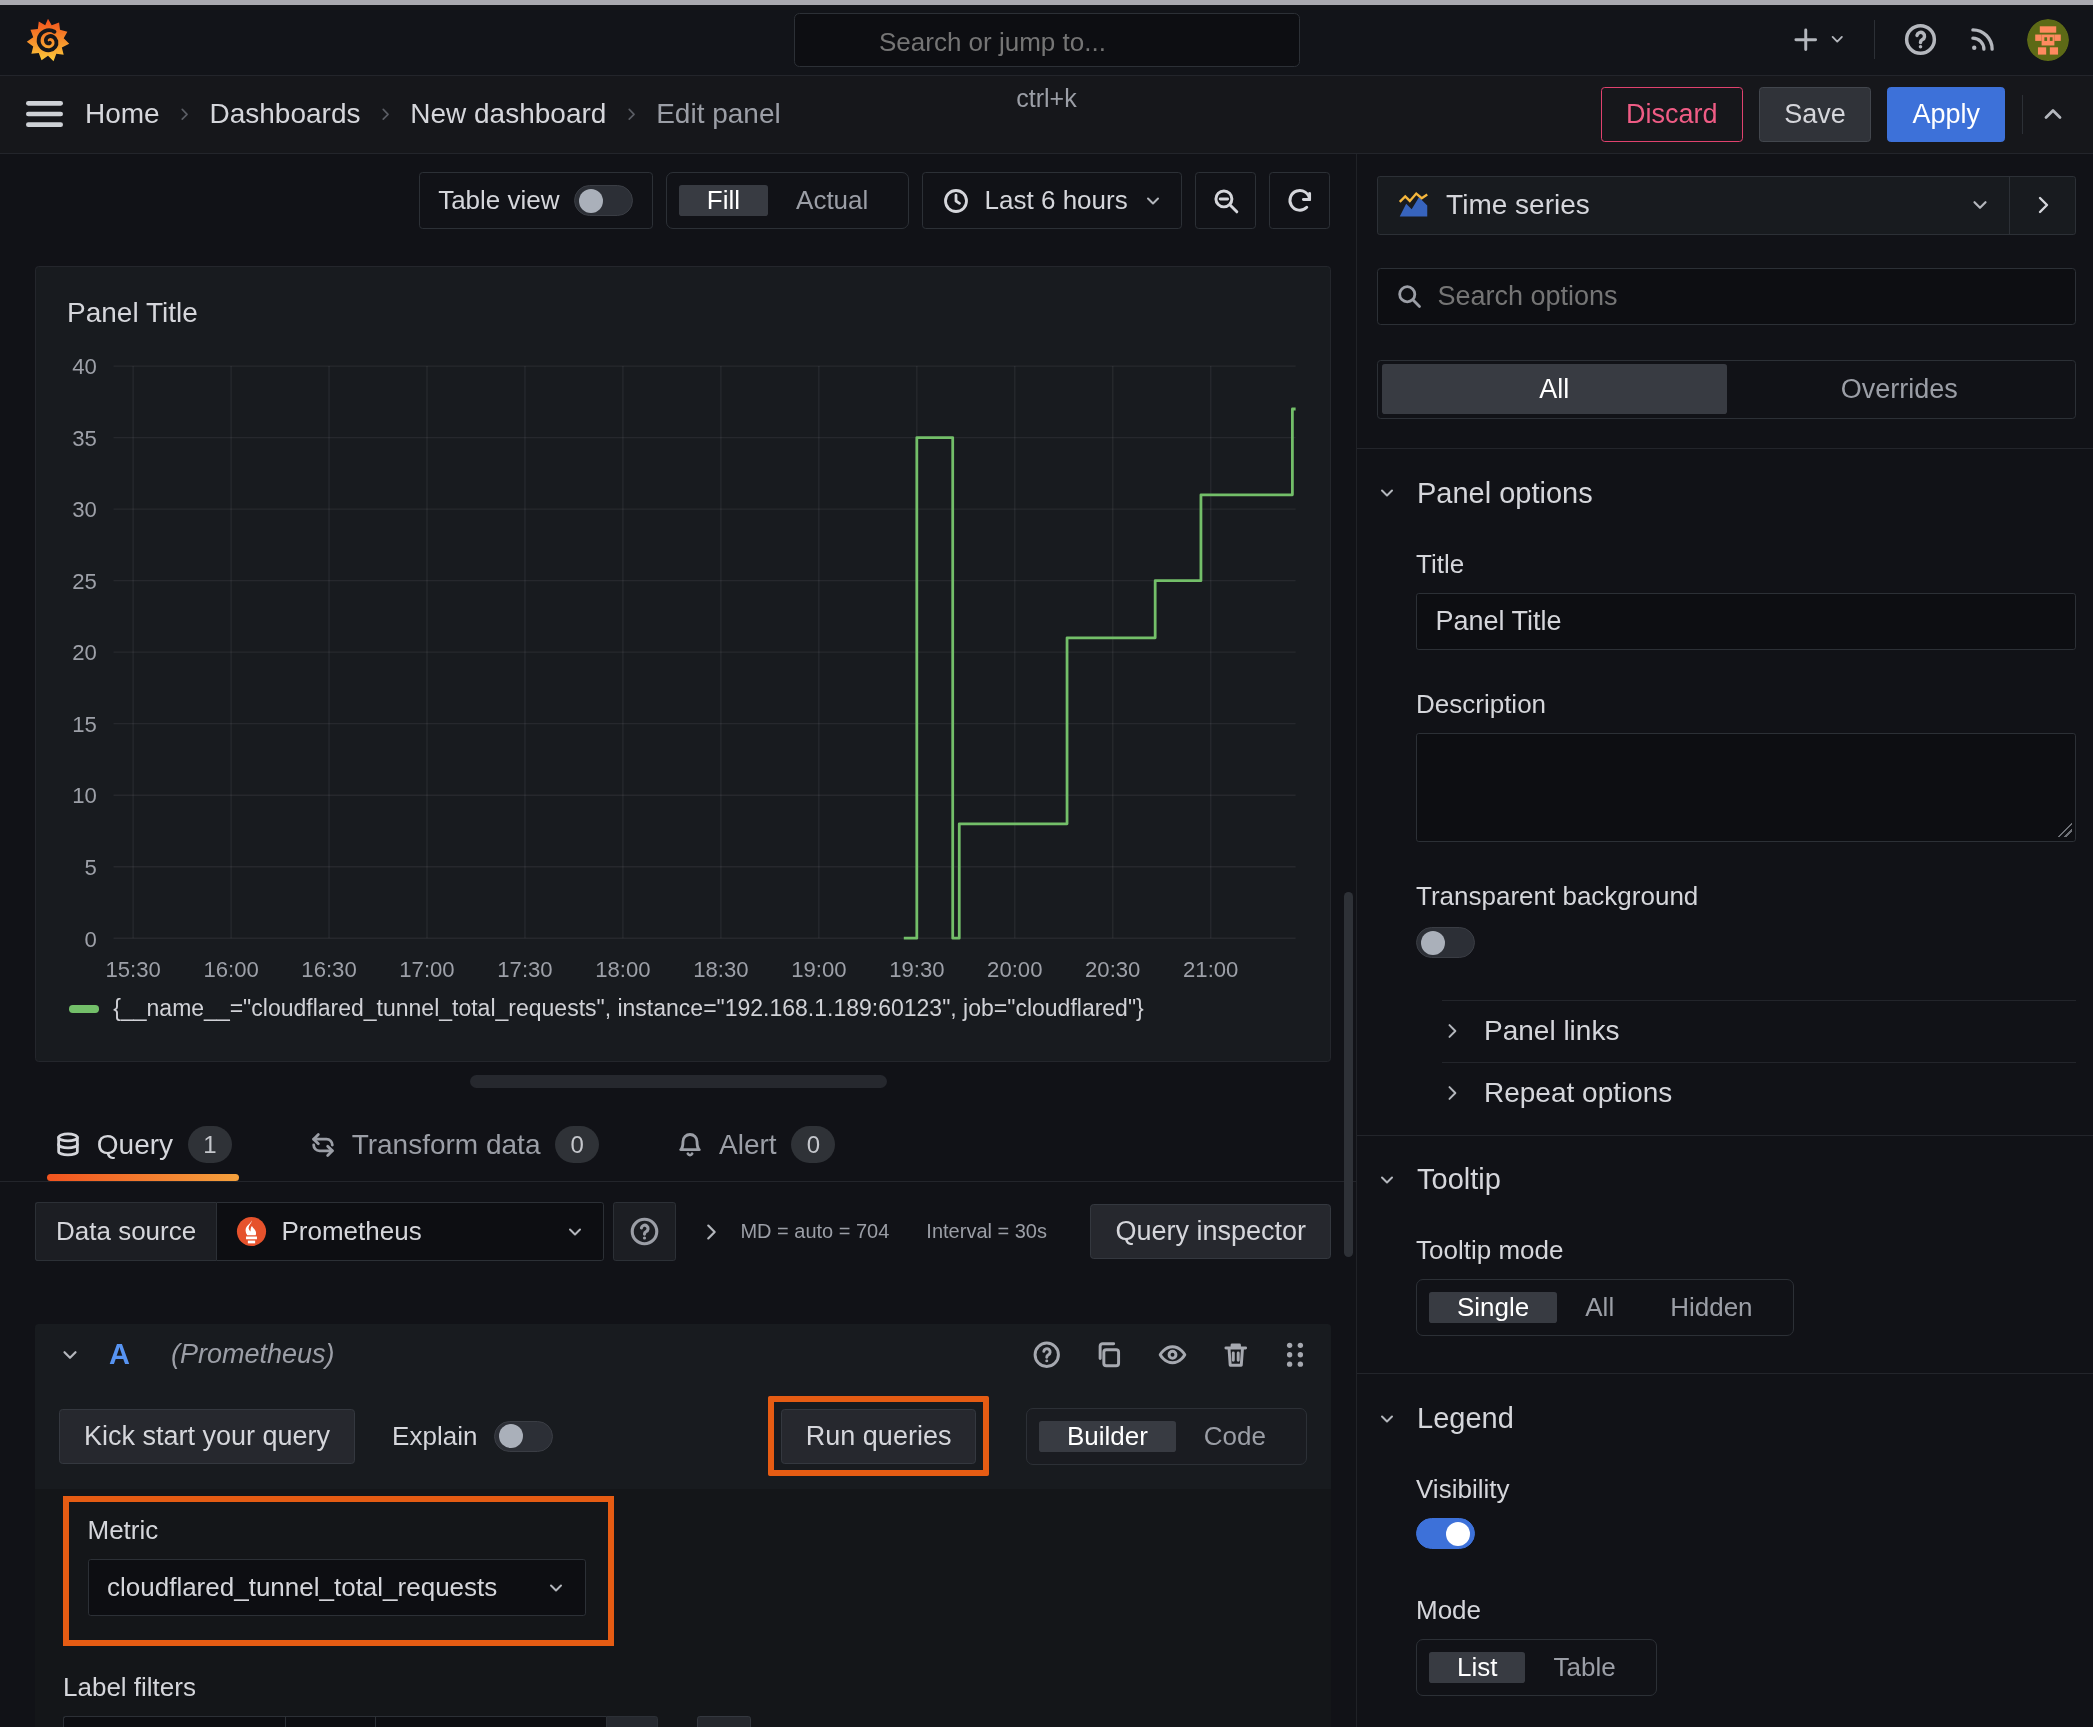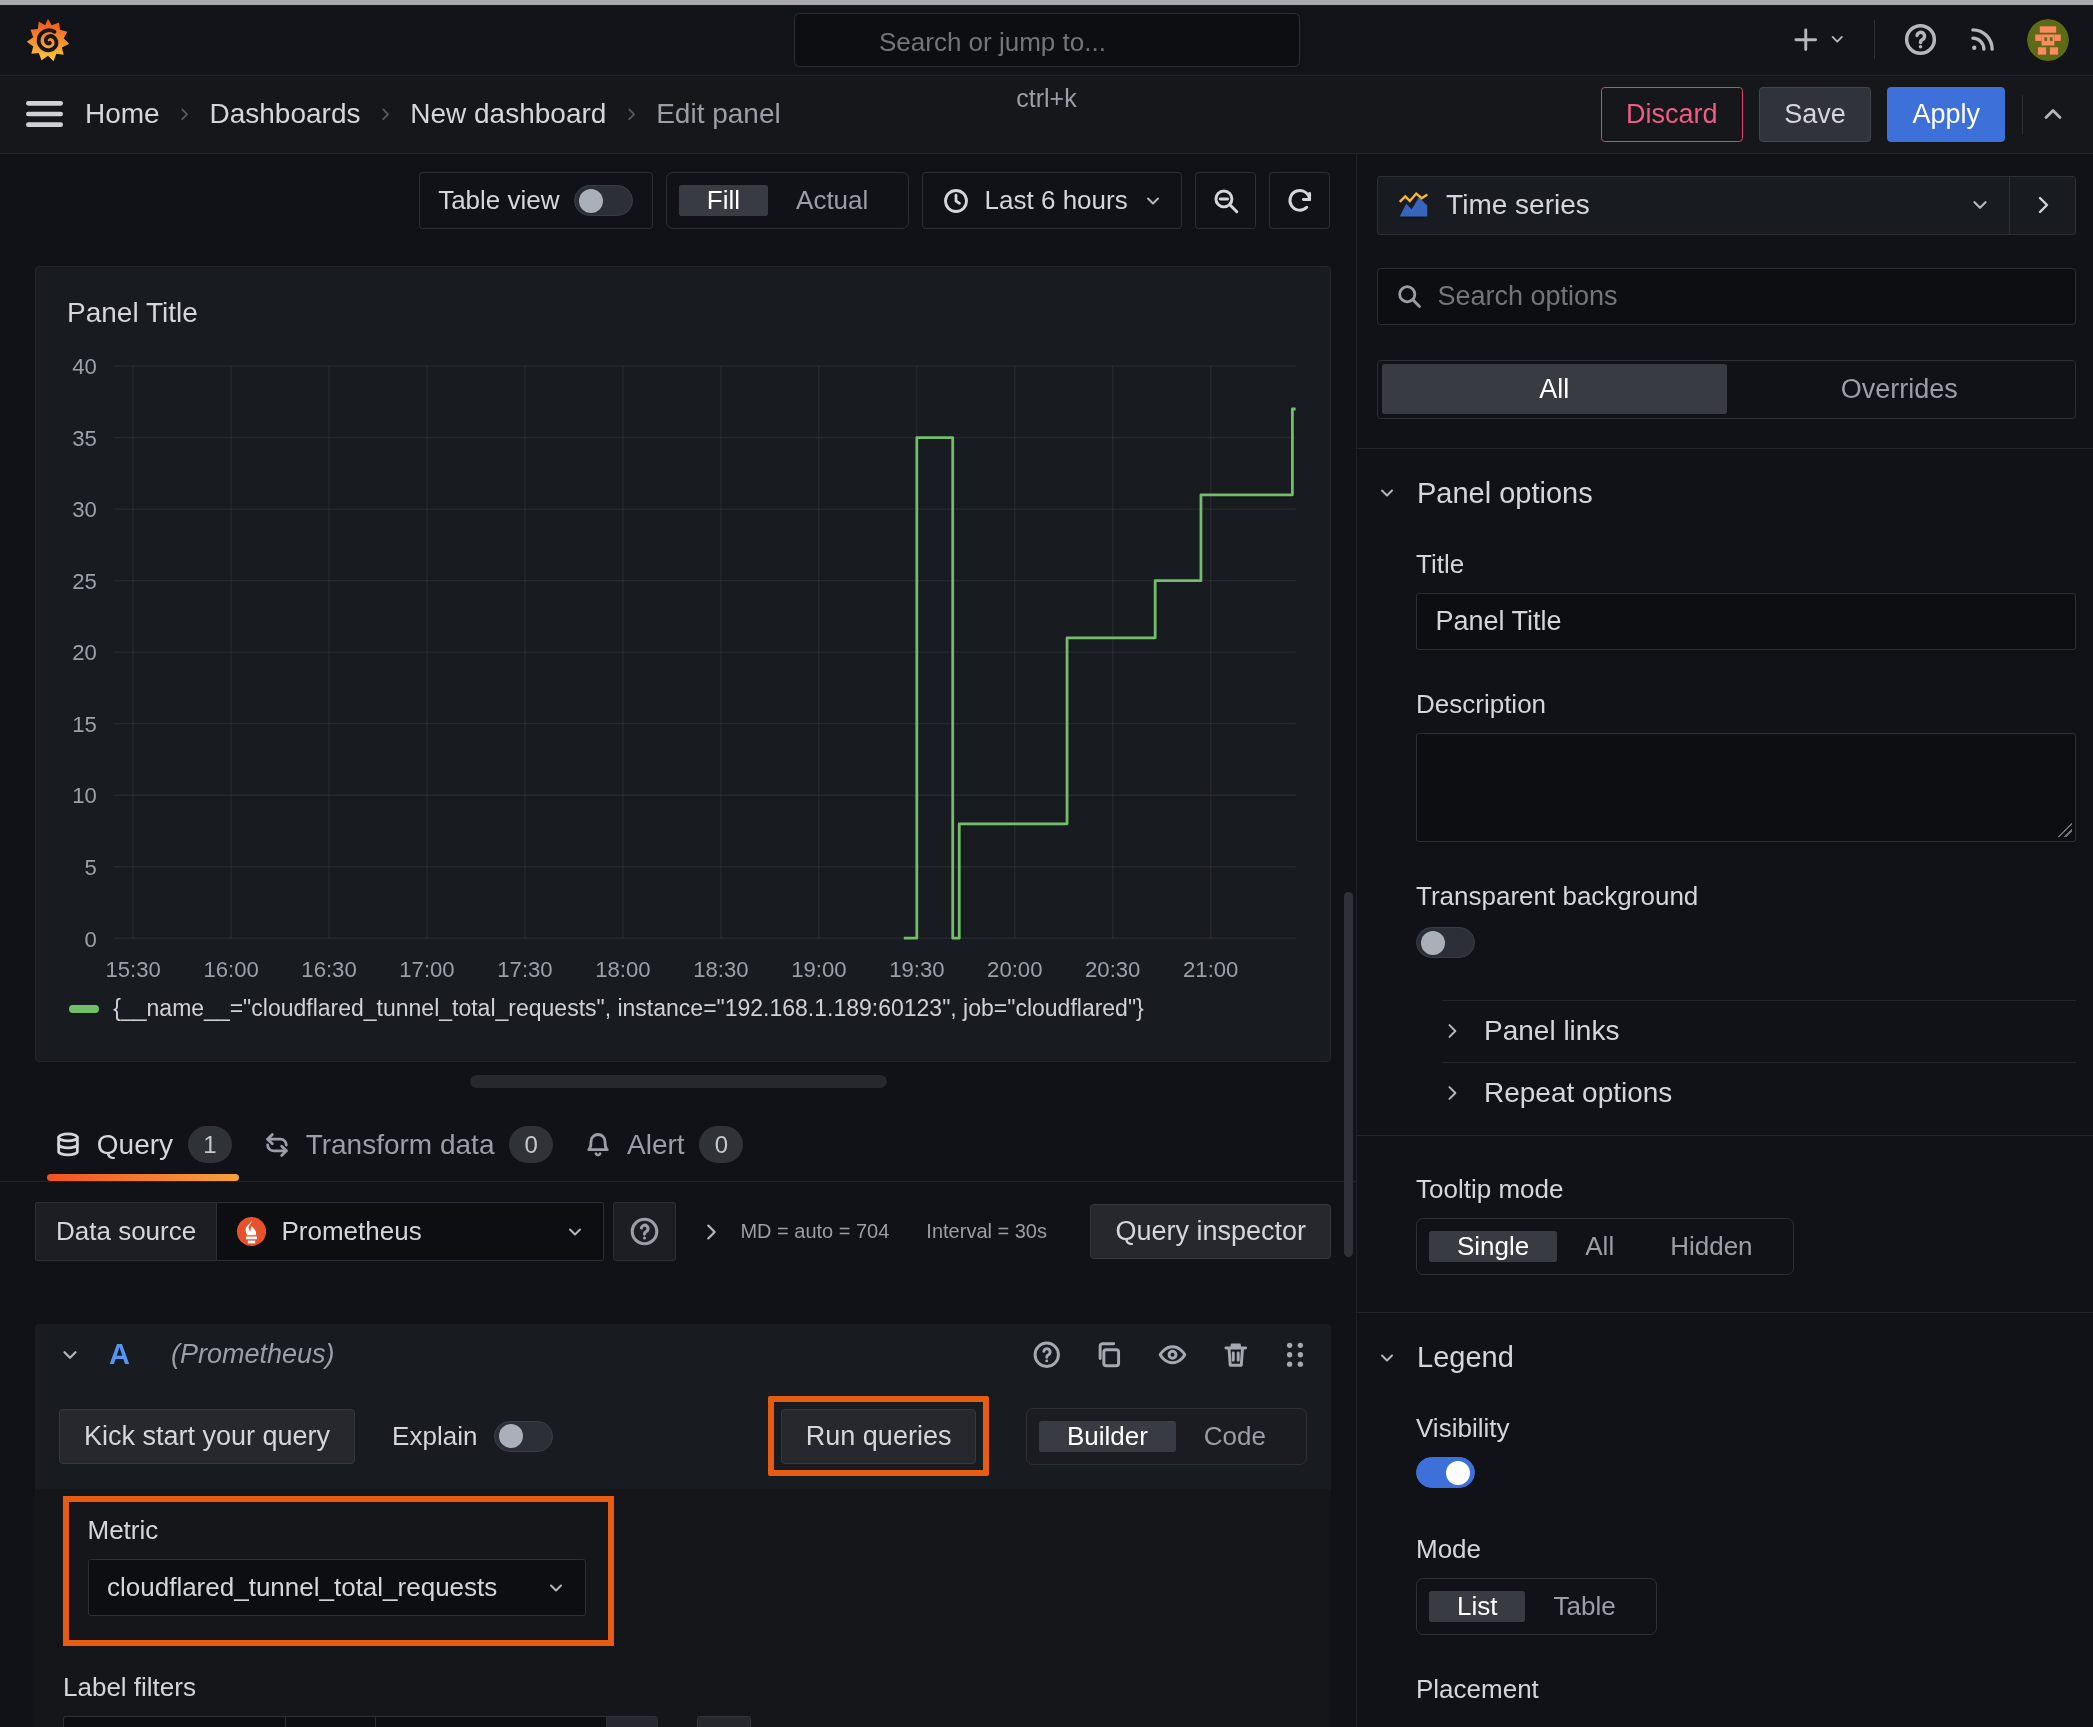--- a/index.html
+++ b/index.html
@@ -59,21 +59,21 @@
   .toggle.on .knob{left:auto;right:3.7px;background:#fff;}
 
   
   #chart-panel{margin:37px 25px 0 35px;height:796px;background:var(--panel);border:0.9px solid #24262c;border-radius:3.7px;padding:18.5px 0 0 0;}
   #panel-title{font-size:28px;color:var(--text);padding-left:31px;height:54px;display:flex;align-items:center;}
   #legend-row{display:flex;align-items:center;gap:14.8px;padding-left:33px;margin-top:3.7px;font-size:23px;color:#d0d1d6;}
   #legend-swatch{width:29.5px;height:8.3px;border-radius:3.7px;background:var(--green);}
   #drag-handle{width:417px;height:13px;border-radius:6.5px;background:#26282e;margin:13px auto 0 auto;}
 
   
-  #tabs-row{margin-top:20px;height:74px;border-bottom:0.9px solid var(--divider);display:flex;align-items:center;gap:31px;padding-left:54px;}
+  #tabs-row{margin-top:20px;height:74px;border-bottom:0.9px solid var(--divider);display:flex;align-items:center;gap:77px;padding-left:54px;}
   .tab{position:relative;height:100%;display:flex;align-items:center;gap:14.8px;color:var(--dim);font-size:28px;cursor:pointer;}
   .tab.active{color:var(--text);}
   .tab .badge{min-width:44px;height:37px;border-radius:18.5px;background:#2f3237;color:#c5c7cc;font-size:24px;display:flex;align-items:center;justify-content:center;padding:0 11px;}
   .tab .underline{position:absolute;left:-7.4px;right:-7.4px;bottom:0;height:7.4px;border-radius:3.7px;background:linear-gradient(90deg,#f2541f,#f5a13d);}
 
   
   #ds-row{margin:20px 25px 0 35px;display:flex;align-items:center;gap:0;}
   #ds-label{height:59px;background:#1c1e23;border:0.9px solid var(--border);border-right:none;border-radius:2.8px 0 0 2.8px;display:flex;align-items:center;padding:0 20px;font-size:26px;}
   #ds-select{height:59px;background:var(--input);border:0.9px solid var(--border);border-radius:0 2.8px 2.8px 0;display:flex;align-items:center;gap:14.8px;padding:0 18.5px;width:388px;}
   #ds-help{height:59px;width:63px;background:#1c1e23;border:0.9px solid var(--border);border-radius:2.8px;margin-left:9.2px;display:flex;align-items:center;justify-content:center;color:var(--dim);}
@@ -550,20 +550,26 @@
       <svg class="ic" width="20" height="20" viewBox="0 0 24 24" style="color:#b4b7bd;">
             <path d="M9 5l7 7-7 7"></path>
           </svg>
       <span>Repeat options</span>
     </div>
   </div>
 
   <div class="full-divider" style="margin-top:11px;"></div>
 
   <div class="sb-pad">
+    <div class="section-head">
+      <svg class="ic" width="20" height="20" viewBox="0 0 24 24" style="color:#b4b7bd;">
+            <path d="M6 9l6 6 6-6"></path>
+          </svg>
+      <span>Tooltip</span>
+    </div>
     <div style="padding-left:39px;">
       <div class="sub-label">Tooltip mode</div>
       <div class="seg" style="margin-top:13px;">
         <span class="opt sel">Single</span>
         <span class="opt">All</span>
         <span class="opt">Hidden</span>
       </div>
     </div>
   </div>
 

